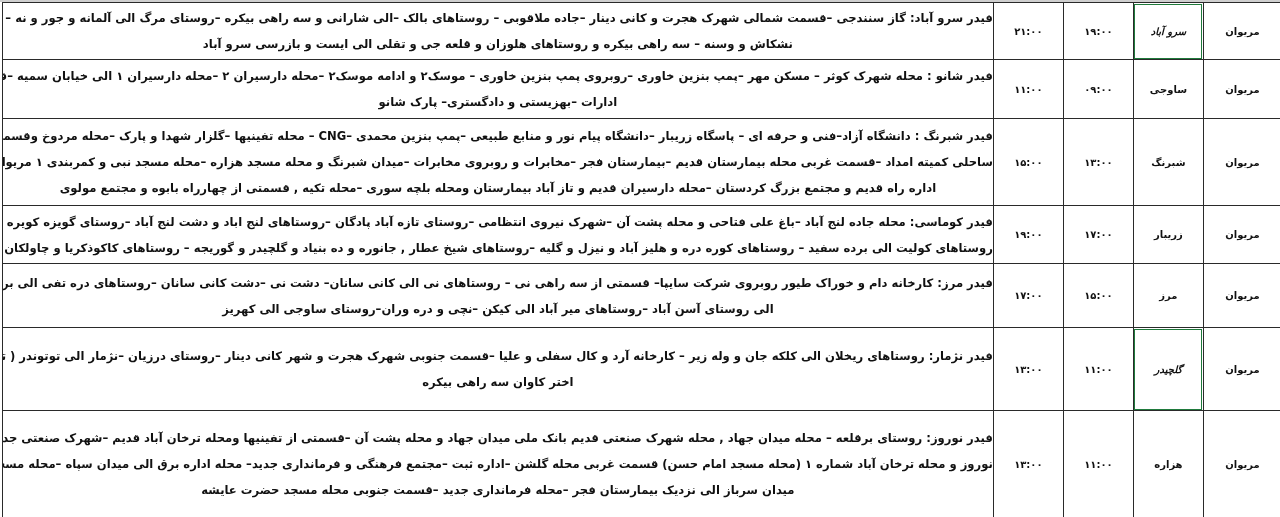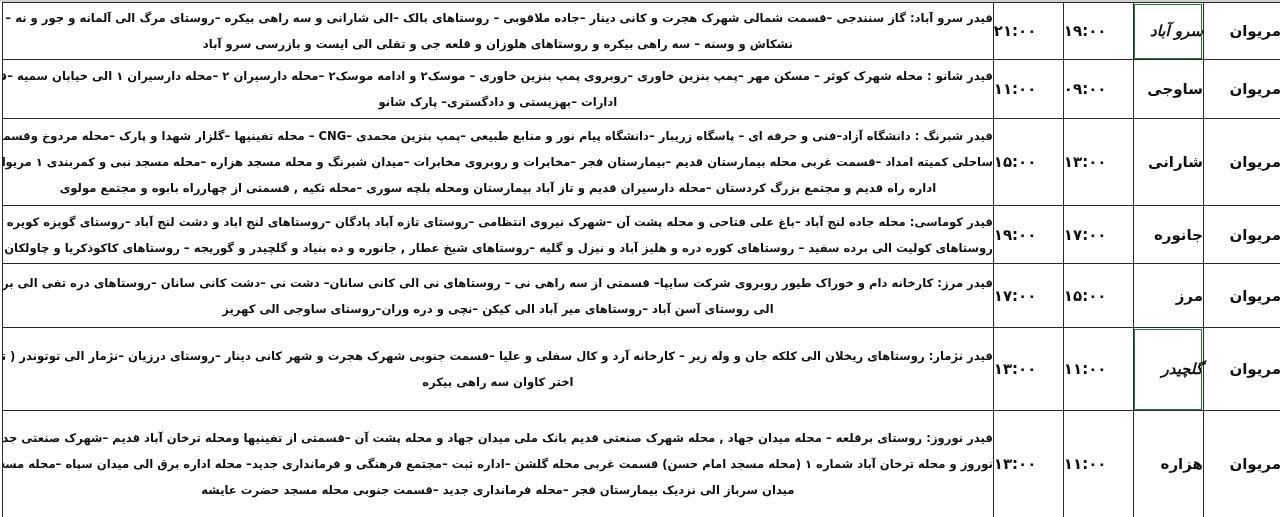--- a/index.html
+++ b/index.html
@@ -2,21 +2,21 @@
 <html><head>
 <meta charset="utf-8">
 <style>
   html, body { margin:0; padding:0; background:#ffffff; }
   body { width:1280px; height:517px; overflow:hidden; position:relative;
          font-family:"DejaVu Sans", sans-serif; color:#111; }
   .topstrip { position:absolute; left:0; top:0; width:1280px; height:2px; background:#cfcfcf; }
   table.sched { position:absolute; left:2px; top:2px; width:1280px; border-collapse:collapse;
                 table-layout:fixed; direction:rtl; }
   table.sched td { border:1.5px solid #2a2a2a; padding:0; vertical-align:middle; }
-  td.city, td.feeder, td.time { font-weight:bold; font-size:15px; }
+  td.city, td.feeder, td.time { text-align:center; font-weight:bold; font-size:10px; }
   td.desc { text-align:center; font-weight:bold; font-size:11.6px; line-height:26px;
             padding:4px 8px 4px 10px; vertical-align:top; }
   td.desc .line { display:block; white-space:nowrap; overflow:hidden; }
   td.selected { outline:1.5px solid #1f7a3c; outline-offset:-2px;font-style:italic; }
   td.time { direction:ltr; letter-spacing:0.5px; }
   tr.r1 { height:57px; } tr.r2 { height:59px; } tr.r3 { height:87px; }
   tr.r4 { height:58px; } tr.r5 { height:64px; } tr.r6 { height:83px; } tr.r7 { height:107px; }
 </style>
 </head>
 <body>
@@ -47,32 +47,32 @@
       <td class="feeder">ساوجی</td>
       <td class="time">۰۹:۰۰</td>
       <td class="time">۱۱:۰۰</td>
       <td class="desc">
         <span class="line">فیدر شانو : محله شهرک کوثر – مسکن مهر –پمپ بنزین خاوری –روبروی پمپ بنزین خاوری – موسک۲ و ادامه موسک۲ –محله دارسیران ۲ –محله دارسیران ۱ الی خیابان سمیه –قسمت غربی میدان ناری –سایت</span>
         <span class="line">ادارات –بهزیستی و دادگستری– پارک شانو</span>
       </td>
     </tr>
     <tr class="r3">
       <td class="city">مریوان</td>
-      <td class="feeder">شارانی</td>
+      <td class="feeder">شبرنگ</td>
       <td class="time">۱۳:۰۰</td>
       <td class="time">۱۵:۰۰</td>
       <td class="desc">
         <span class="line">فیدر شبرنگ : دانشگاه آزاد–فنی و حرفه ای – پاسگاه زریبار –دانشگاه پیام نور و منابع طبیعی –پمپ بنزین محمدی –CNG – محله تفینیها –گلزار شهدا و پارک –محله مردوخ وقسمت شرقی محله میانه ایها –خیابان</span>
         <span class="line">ساحلی کمیته امداد –قسمت غربی محله بیمارستان قدیم –بیمارستان فجر –مخابرات و روبروی مخابرات –میدان شبرنگ و محله مسجد هزاره –محله مسجد نبی و کمربندی ۱ مریوان الی مسجد سلمان فارسی –محله</span>
         <span class="line">اداره راه قدیم و مجتمع بزرگ کردستان –محله دارسیران قدیم و تاز آباد بیمارستان ومحله بلچه سوری –محله تکیه , قسمتی از چهارراه بابوه و مجتمع مولوی</span>
       </td>
     </tr>
     <tr class="r4">
       <td class="city">مریوان</td>
-      <td class="feeder">جانوره</td>
+      <td class="feeder">زریبار</td>
       <td class="time">۱۷:۰۰</td>
       <td class="time">۱۹:۰۰</td>
       <td class="desc">
         <span class="line">فیدر کوماسی: محله جاده لنج آباد –باغ علی فتاحی و محله پشت آن –شهرک نیروی انتظامی –روستای تازه آباد پادگان –روستاهای لنج اباد و دشت لنج آباد –روستای گویزه کویره –کانی کوزله الی کله یونجه –</span>
         <span class="line">روستاهای کولیت الی برده سفید – روستاهای کوره دره و هلیز آباد و نیزل و گلیه –روستاهای شیخ عطار , جانوره و ده بنیاد و گلچیدر و گوریجه – روستاهای کاکوذکریا و چاولکان حاجی و وزیر و ول</span>
       </td>
     </tr>
     <tr class="r5">
       <td class="city">مریوان</td>
       <td class="feeder">مرز</td>

